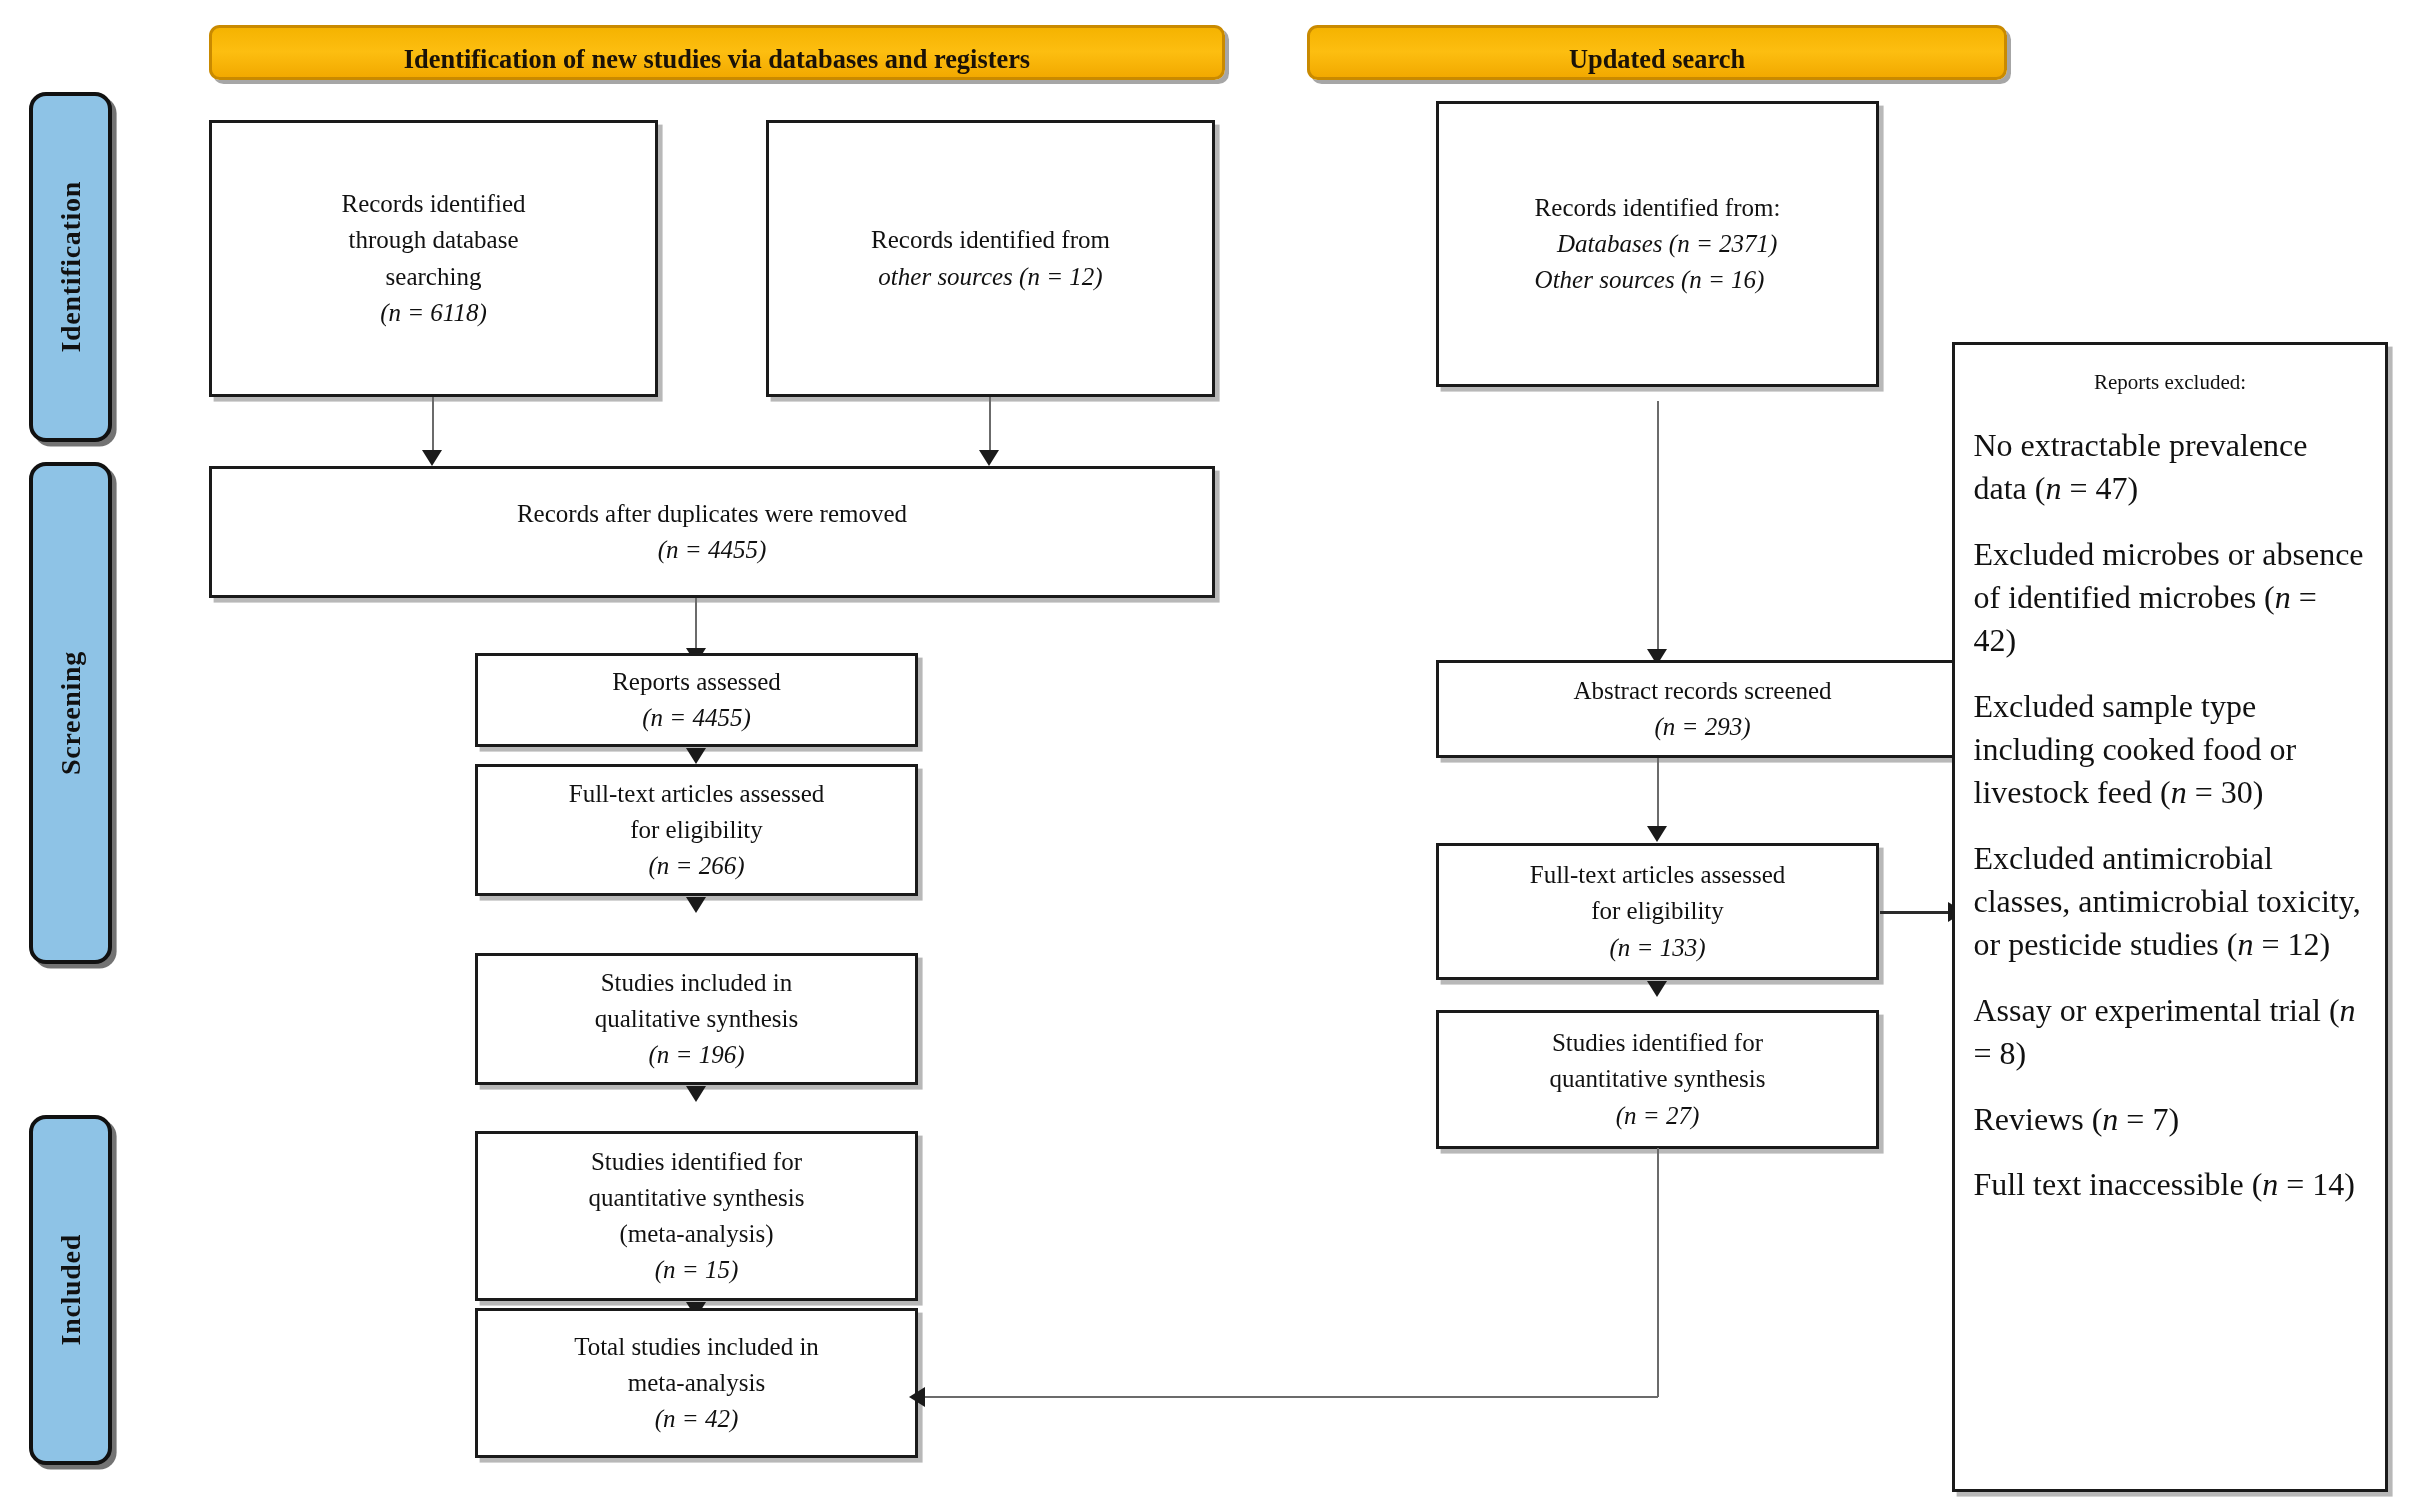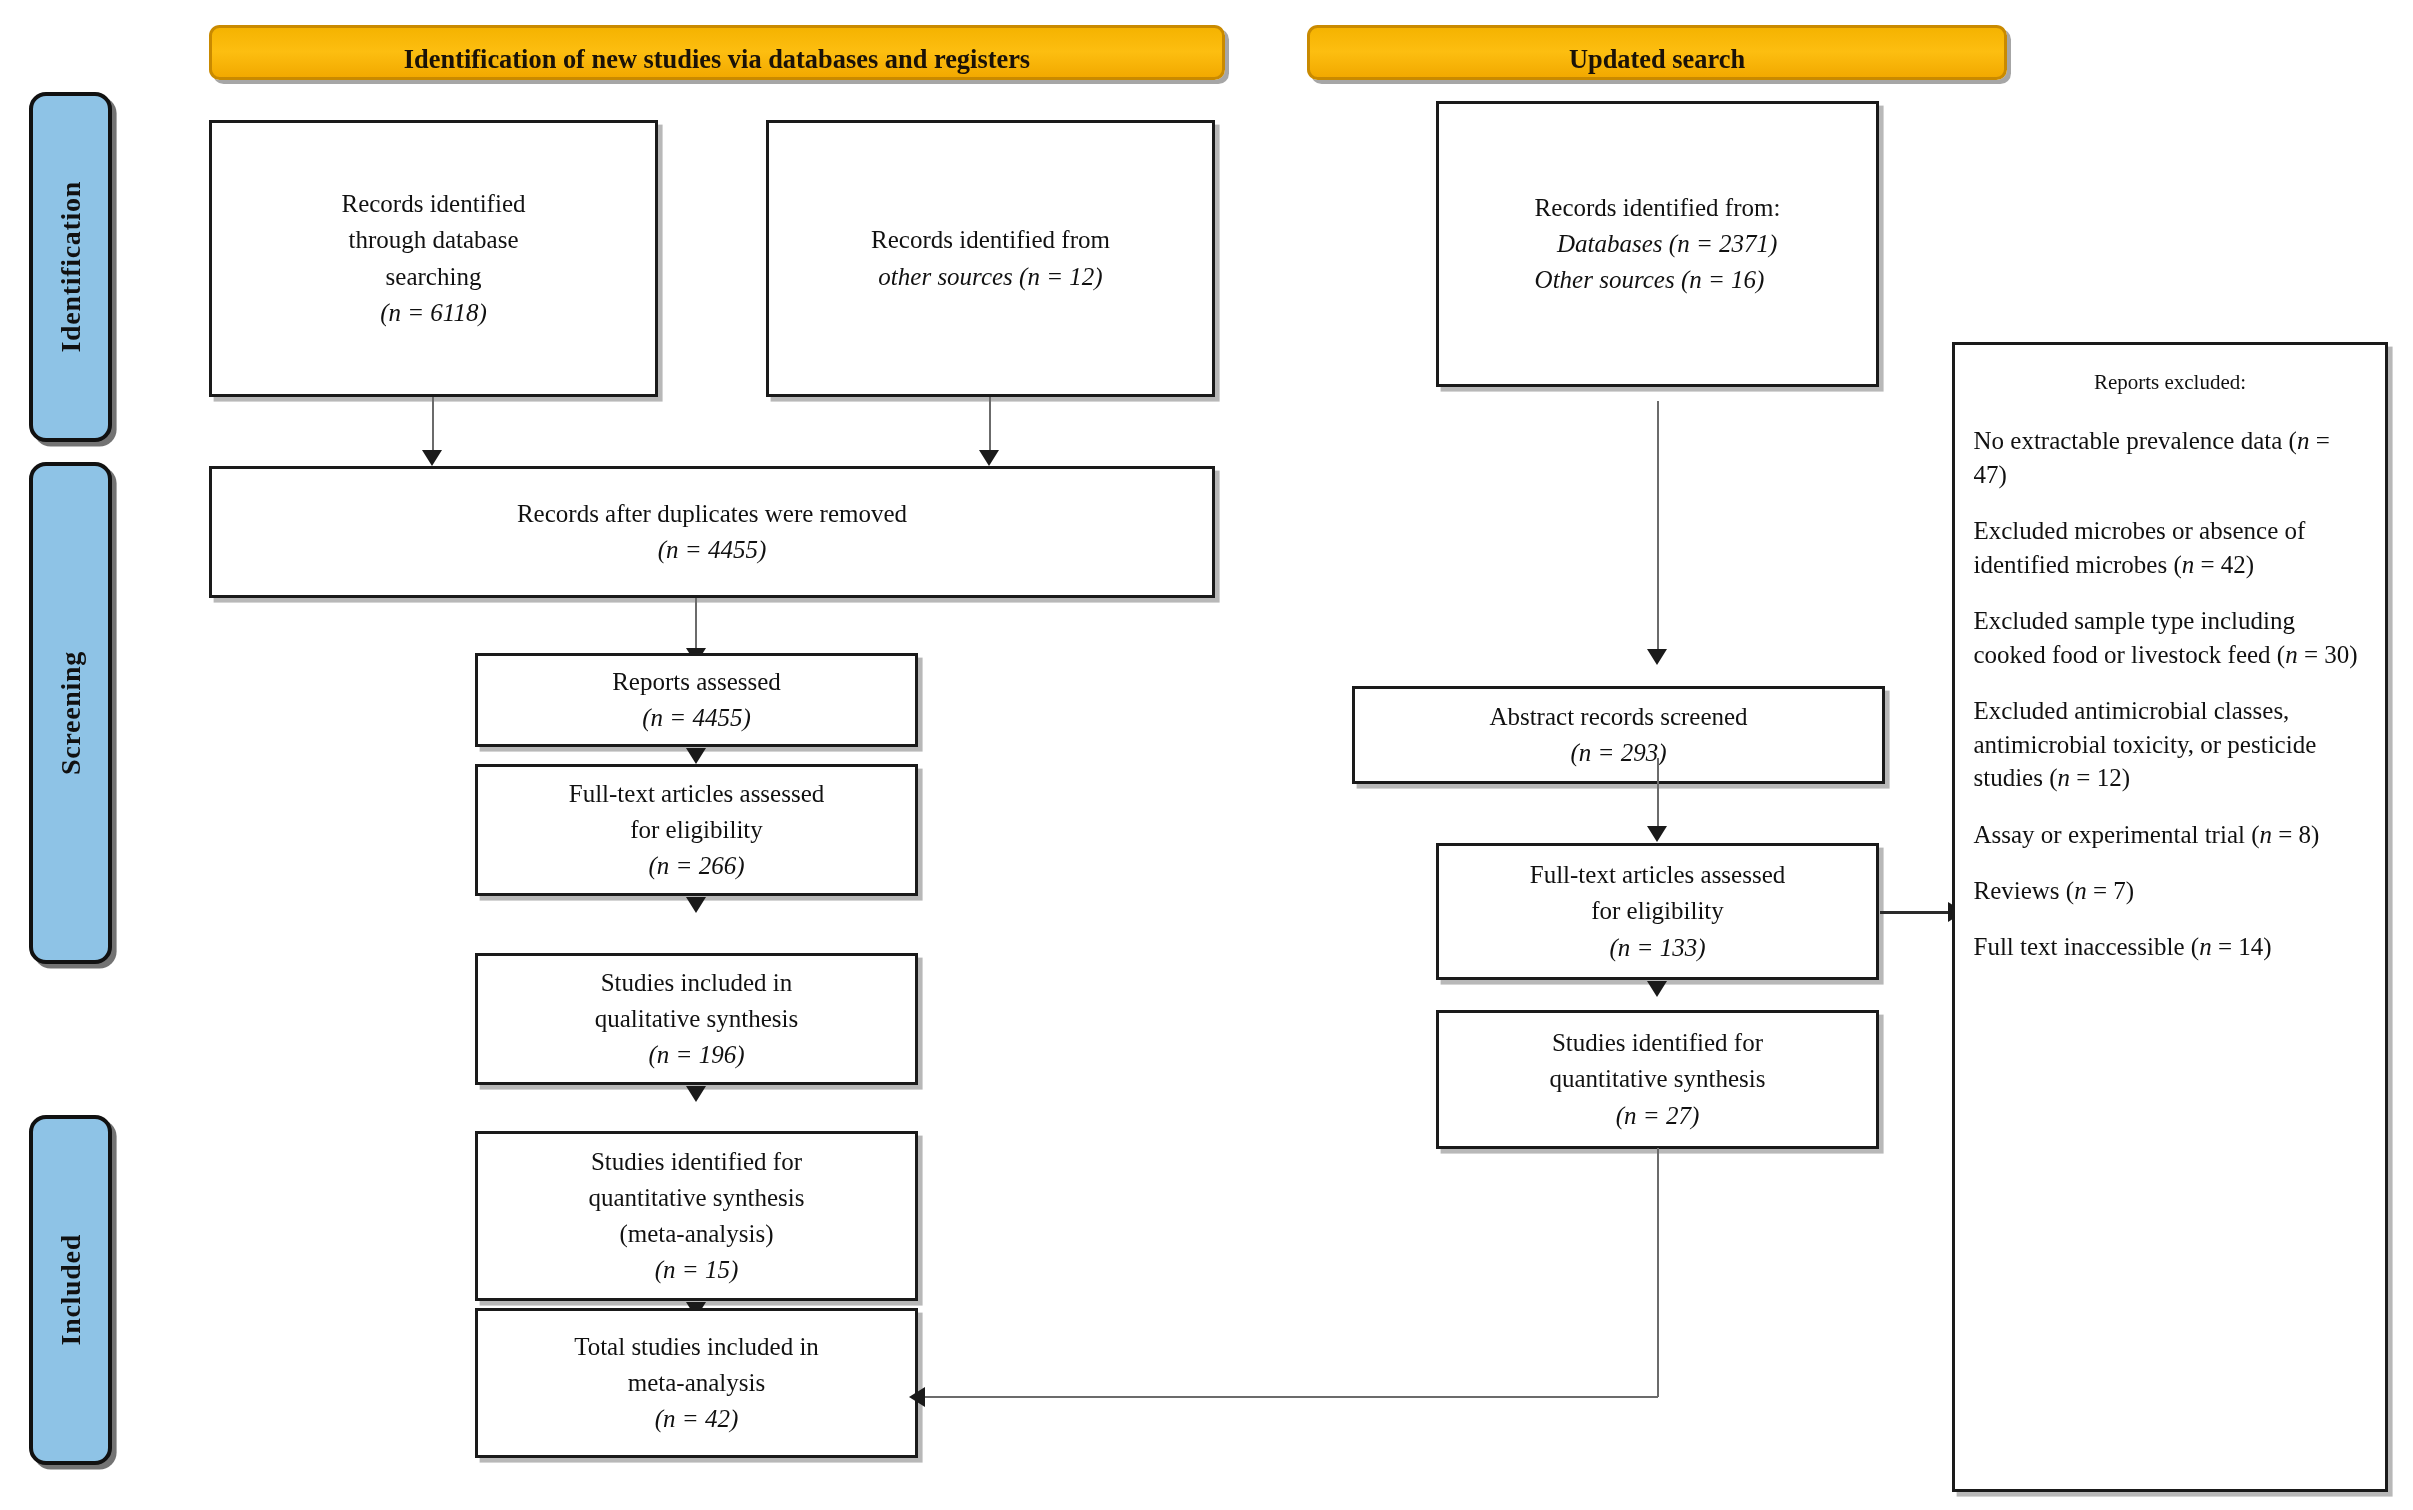--- a/index.html
+++ b/index.html
@@ -73,21 +73,21 @@
   }
   .pbox .txt {
     font-size: 25px;
     line-height: 1.45;
     color: #111111;
     text-align: center;
   }
   .pbox.excl { align-items: flex-start; padding: 22.4px 18.5px; }
   .pbox.excl .txt { text-align: left; width: 100%; }
   .excl-title { text-align: center; font-size: 21px; margin-bottom: 26.4px; }
-  .excl-item { margin-bottom: 22.4px; font-size: 25px; line-height: 1.35; }
+  .excl-item { margin-bottom: 22.4px; font-size: 32px; line-height: 1.35; }
   .excl-item:last-child { margin-bottom: 0; }
   .ital { font-style: italic; }
 
   
   .conn {
     position: absolute;
     background: #2a2a2a;
   }
   .conn.thin { background: #6b6b6b; }
   .arrow-down {
@@ -214,21 +214,21 @@
     <div class="txt" style="text-align:left;">
       <div style="text-align:center;">Records identified from:</div>
       <div class="ital" style="padding-left:22.4px;">Databases (<i>n</i> = 2371)</div>
       <div class="ital">Other sources (<i>n</i> = 16)</div>
     </div>
   </div>
 
   <div class="conn thin" style="left:1657px; top:401px; width:2px; height:251px;"></div>
   <div class="arrow-down" style="left:1647px; top:649px;"></div>
 
-  <div class="pbox" style="left:1352px; top:660px; width:533px; height:98px;margin-top:26px;">
+  <div class="pbox" style="left:1436px; top:660px; width:533px; height:98px;">
     <div class="txt">
       <div>Abstract records screened</div>
       <div class="ital">(<i>n</i> = 293)</div>
     </div>
   </div>
 
   <div class="conn thin" style="left:1657px; top:758px; width:2px; height:71px;"></div>
   <div class="arrow-down" style="left:1647px; top:826px;"></div>
 
   <div class="pbox" style="left:1436px; top:843px; width:443px; height:137px;">

